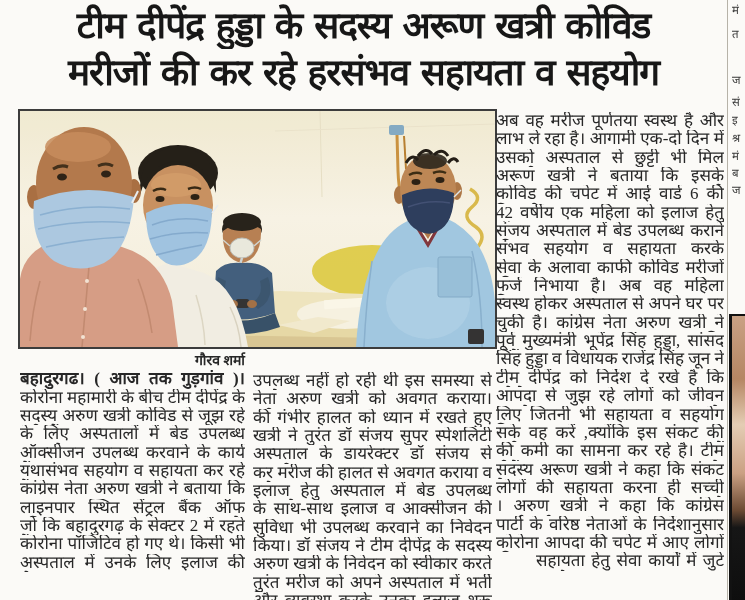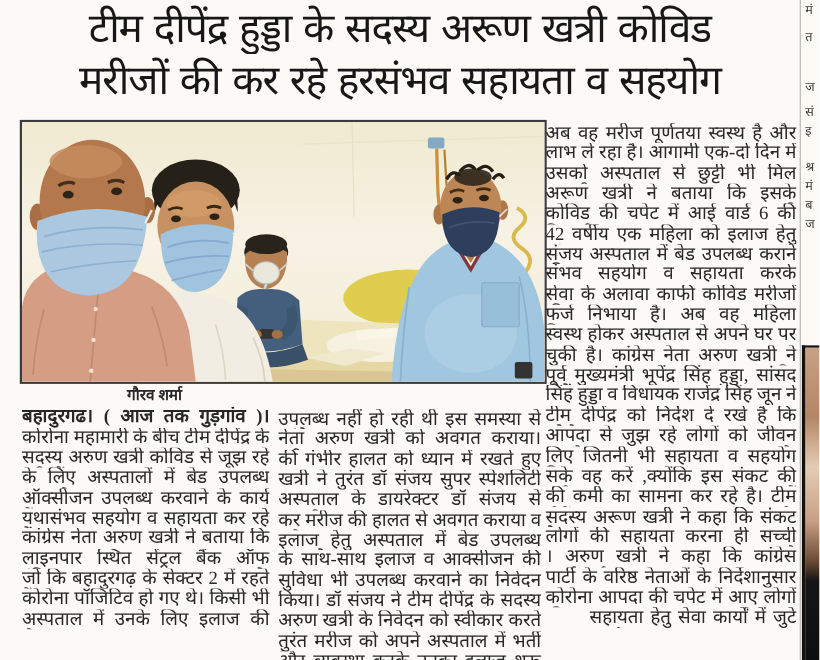--- a/index.html
+++ b/index.html
@@ -9,21 +9,21 @@
     background:var(--page-bg,#fbfaf7);
     overflow:hidden;
     font-family:"Liberation Serif","DejaVu Serif",serif;
     color:var(--body-ink,#272727);
   }
   
   .headline-block{
     position:absolute;left:0;top:2px;width:727px;
     text-align:center;
     font-family:"DejaVu Sans","Liberation Sans",sans-serif;
-    font-weight:400;
+    font-weight:700;
     color:var(--headline-ink,#171717);
   }
   .headline-line{
     font-size:37px;line-height:47px;height:47px;
     letter-spacing:-1px;white-space:nowrap;overflow:hidden;
   }
   
   .photo-frame{
     position:absolute;left:18px;top:109px;width:475px;height:236px;
     border:2px solid #3c3c3c;background:#f5f1e4;
@@ -35,39 +35,39 @@
     text-align:justify;text-align-last:justify;
     overflow:hidden;
   }
   .col{position:absolute;}
   .col-left-wrap{left:20px;top:352px;width:225px;}
   .col-mid{left:253px;top:372px;width:239px;}
   .col-right{left:496px;top:112px;width:228px;}
   .byline{
     font-size:14px;line-height:18.35px;height:18.35px;
     font-weight:700;padding-left:16px;
-    text-align:center;
+    text-align:right;
   }
   .col-left-lines .body-line:first-child{font-weight:700;}
   .col-right .body-line:last-child{text-align-last:left;margin-left:40px;}
   
   .column-rule{
     position:absolute;left:727px;top:0;width:1px;height:600px;
     background:#b6b2a8;
   }
   .strip{
     position:absolute;left:732px;top:2px;width:13px;
     color:#3a3a3a;font-size:11.5px;
   }
   .frag{line-height:17px;height:17px;overflow:hidden;white-space:nowrap;}
   .frag:nth-child(2){margin-top:7px;}
   .frag:nth-child(3){margin-top:29px;}
   .frag:nth-child(4){margin-top:5px;}
   .frag:nth-child(5){margin-top:1px;}
-  .frag:nth-child(6){margin-top:15px;}
+  .frag:nth-child(6){margin-top:1px;}
   .frag:nth-child(7){margin-top:1px;}
   .photo-sliver{
     position:absolute;left:729px;top:314px;width:16px;height:286px;
     border-left:3px solid #121212;border-top:2px solid #121212;
     background:linear-gradient(180deg,
       #c9a184 0%,#b58663 22%,#e4cdb4 38%,#caa083 55%,
       #6b4a33 68%,#161616 74%,#0e0e0e 100%);
   }
 </style>
 </head>

